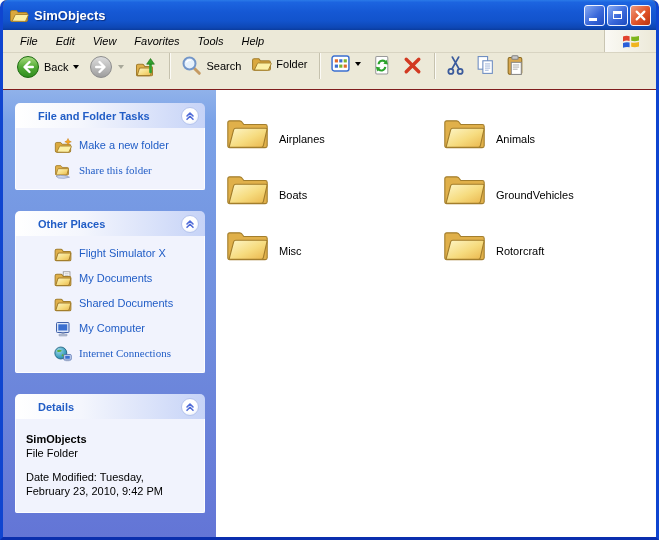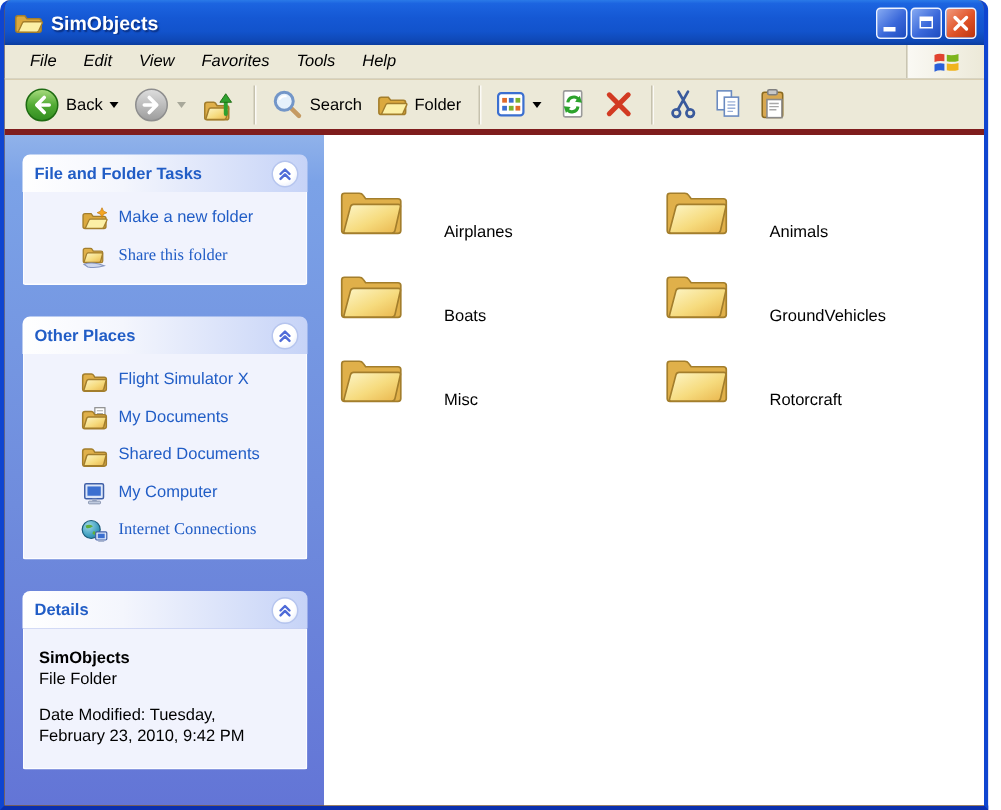--- a/index.html
+++ b/index.html
@@ -49,22 +49,22 @@
   .menu-logo-block {
     position:absolute; right:0; top:0; bottom:0; width:52px;
     border-left:1px solid #c9c5b2;
     background:linear-gradient(90deg,#faf9f4,#ece9d8);
     display:flex; align-items:center; justify-content:center;
   }
 
   
   .toolbar {
     height:37px; flex:0 0 37px; background:#ece9d8;
-    border-bottom:4px solid #7f1d1d;
-    display:flex; align-items:center; padding:0 4px 0 8px;
+    border-bottom:1px solid #7f1d1d;
+    display:flex; align-items:flex-start; padding:0 4px 0 8px;
   }
   .tb-btn { display:flex; align-items:center; gap:4px; padding:2px 5px; border-radius:3px; }
   .tb-label { color:#000; }
   .tb-sep { width:1px; height:26px; background:#c6c2ae; box-shadow:1px 0 0 #fbfaf6; margin:0 6px; flex:0 0 1px; }
   .dd-arrow { width:0; height:0; border-left:3.5px solid transparent; border-right:3.5px solid transparent; border-top:4px solid #000; margin-left:1px; }
   .dd-arrow.dim { border-top-color:#a8a89a; }
 
   
   .wbody { flex:1; display:flex; min-height:0; }
 
@@ -72,21 +72,21 @@
     width:213px; flex:0 0 213px;
     background:linear-gradient(180deg,#90b2ea 0%,#7ba2e7 7%,#6f8cdd 55%,#6375d6 100%);
     padding:13px 11px 10px 12px; overflow:hidden;
   }
   .panel { margin-bottom:21px; }
   .panel-header {
     height:25px;
     background:linear-gradient(90deg,#ffffff 0%,#f4f6fd 35%,#c6d3f7 100%);
     border-radius:5px 5px 0 0;
     display:flex; align-items:center; justify-content:space-between;
-    padding:0 6px 0 8px; cursor:default;gap:29px;
+    padding:0 6px 0 23px; cursor:default;gap:29px;
   }
   .panel-title { color:#215dc6; font-weight:bold; font-size:11px; }
   .chevron-btn {
     width:18px; height:18px; border-radius:50%;
     background:radial-gradient(circle at 40% 35%,#ffffff 55%,#dde5f8 100%);
     border:1px solid #b6c5ee;
     display:flex; align-items:center; justify-content:center;
   }
   .panel-body {
     background:#f1f3fd;
@@ -99,21 +99,21 @@
   .task-icon { flex:0 0 18px; width:18px; height:16px; }
   .task-label { color:#215dc6; line-height:13px; padding-top:1px; }
 
   .details-name { font-weight:bold; color:#000; line-height:14px; }
   .details-type { color:#000; line-height:14px; margin-bottom:10px; }
   .details-modified { color:#000; line-height:14px; width:158px; }
 
   
   .content { flex:1; background:#fff; padding:15px 0 0 9px; overflow:hidden; }
   .tiles { display:grid; grid-template-columns:217px 217px; grid-auto-rows:56px; }
-  .tile { display:flex; gap:26px; align-items:flex-end; cursor:default; }
+  .tile { display:flex; gap:9px; align-items:center; cursor:default; }
   .tile-icon { width:45px; height:39px; flex:0 0 45px; }
   .tile-label { padding-top:11px; color:#000; }
 </style>
 </head>
 <body>
 
 <svg width="0" height="0" style="position:absolute" aria-hidden="true">
   <defs>
     <linearGradient id="gFold" x1="0" y1="0" x2="1" y2="1">
       <stop offset="0" stop-color="#fdf6c8"></stop>

